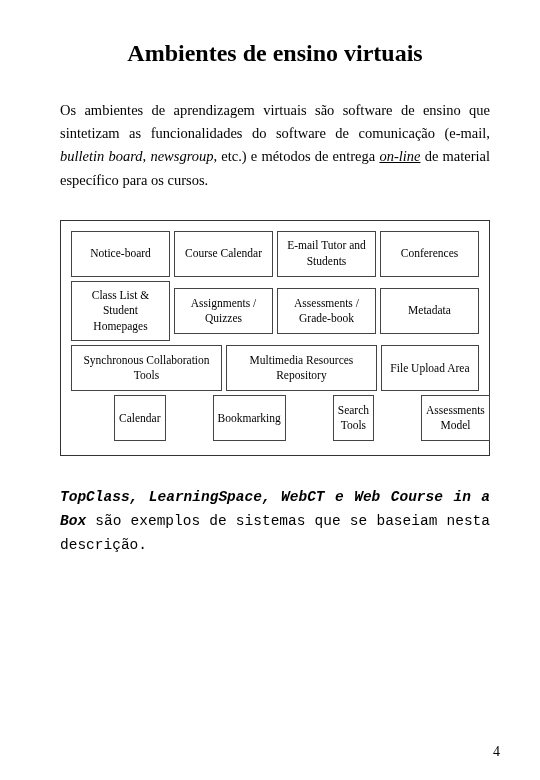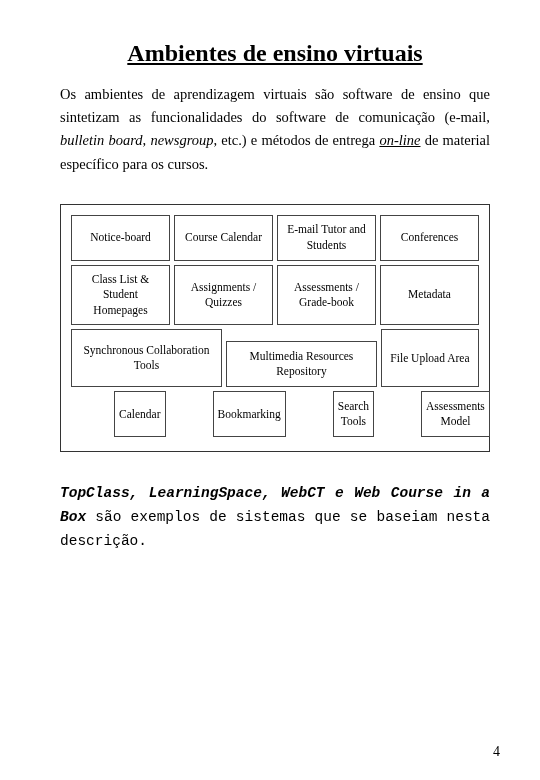--- a/index.html
+++ b/index.html
@@ -16,22 +16,21 @@
       font-size: 15px;
       color: #000000;
       padding: 40px 50px 40px 60px;
       position: relative;
     }
 
     h1 {
       text-align: center;
       font-size: 24px;
       font-weight: bold;
-      margin-bottom: 16px;
-      text-decoration: underline;
+      margin-bottom: 32px;
     }
 
     .body-text {
       font-size: 14.5px;
       line-height: 1.6;
       text-align: justify;
       margin-bottom: 28px;
     }
 
     .body-text em {
@@ -42,20 +41,21 @@
       padding: 10px;
       margin-bottom: 30px;
     }
 
     .diagram-row {
       display: flex;
       flex-direction: row;
       gap: 4px;
       margin-bottom: 4px;
       justify-content: flex-start;
+      align-items: center;
     }
 
     .diagram-cell {
       border: 1px solid #444;
       text-align: center;
       font-size: 11.5px;
       line-height: 1.35;
       padding: 6px 4px;
       display: flex;
       align-items: center;
@@ -109,21 +109,21 @@
 
   <div class="diagram-row row2">
     <div class="diagram-cell w1">Class List &amp; Student Homepages</div>
     <div class="diagram-cell w1">Assignments / Quizzes</div>
     <div class="diagram-cell w1">Assessments / Grade-book</div>
     <div class="diagram-cell w1">Metadata</div>
   </div>
 
   <div class="diagram-row row3">
     <div class="diagram-cell" style="flex: 1.6;">Synchronous Collaboration Tools</div>
-    <div class="diagram-cell" style="flex: 1.6; margin-top: 12px;">Multimedia Resources Repository</div>
+    <div class="diagram-cell" style="flex: 1.6;">Multimedia Resources Repository</div>
     <div class="diagram-cell" style="flex: 1;">File Upload Area</div>
   </div>
 
   <div class="diagram-row row4">
     <div class="diagram-cell w1">Calendar</div>
     <div class="diagram-cell w1">Bookmarking</div>
     <div class="diagram-cell w1">Search Tools</div>
     <div class="diagram-cell w1">Assessments Model</div>
   </div>
 

